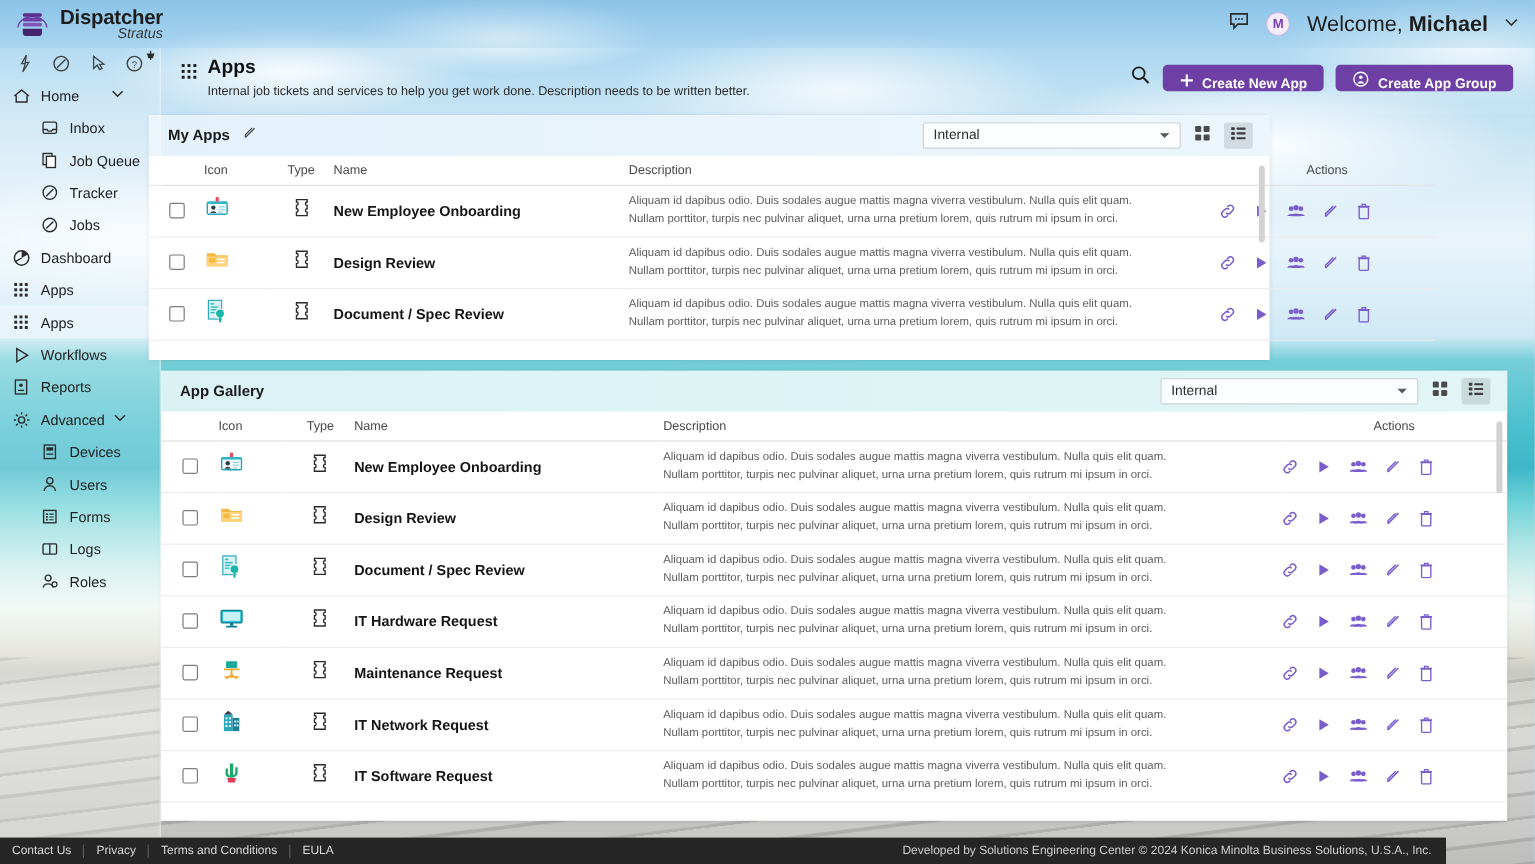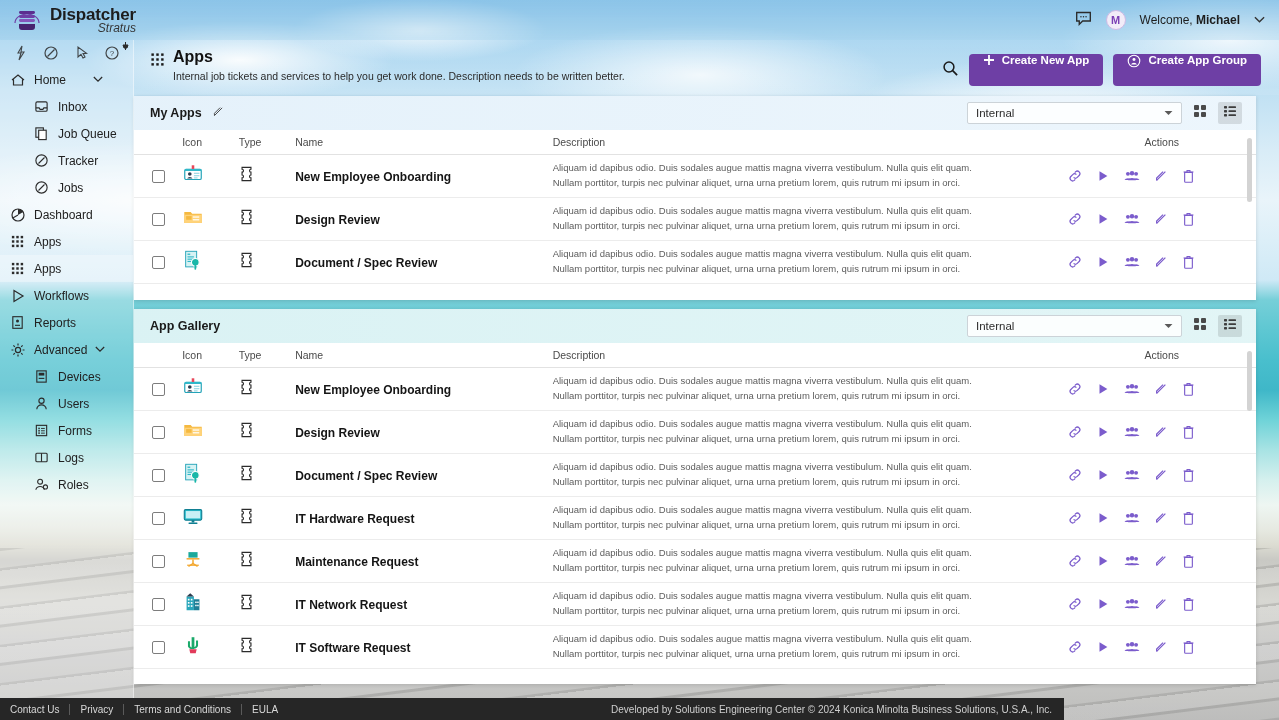--- a/index.html
+++ b/index.html
@@ -68,21 +68,21 @@
   .brand-text { line-height: 1.02; }
   .brand-main { font-size: 17px; font-weight: 700; color: #1d1d1d; letter-spacing: -.2px; }
   .brand-sub  { font-size: 12px; font-style: italic; color: #353535; text-align: right; margin-top: -2px;}
   .topbar-right { margin-left: auto; display: flex; align-items: center; gap: 14px; margin-right: 14px; }
   .avatar {
     width: 20px; height: 20px; border-radius: 50%;
     background: #f2ecf8; border: 1px solid #cdb8e4;
     color: #7b3fb5; font-size: 11px; font-weight: 700;
     display: flex; align-items: center; justify-content: center;
   }
-  .welcome { font-size: 12px; color: #1d1d1d; }
+  .welcome { font-size: 18px; color: #1d1d1d; }
   .welcome b { font-weight: 700; }
   .caret-dn { font-size: 11px; color: #333; }
 
   
   #sidebar {
     position: absolute; left: 0; top: 40px; width: 134px; bottom: 22px;
     z-index: 30;
     background: rgba(255,255,255,.26);
     border-right: 1px solid rgba(255,255,255,.45);
     font-size: 12px;
@@ -111,33 +111,33 @@
     position: absolute; left: 134px; top: 40px; right: 0; height: 55px;
     z-index: 20; display: flex; align-items: flex-start;
     background: linear-gradient(to bottom, rgba(255,255,255,.18), rgba(255,255,255,.08));
   }
   .ph-left { display: flex; gap: 8px; padding: 8px 0 0 16px; }
   .grid9 { width: 15px; height: 15px; margin-top: 4px; }
   .ph-title { font-size: 16px; font-weight: 700; color: #111; line-height: 1.1; }
   .ph-desc { font-size: 10.5px; color: #2b2b2b; margin-top: 4px; }
   .ph-right { margin-left: auto; display: flex; align-items: center; gap: 10px; padding: 14px 18px 0 0; }
   .btn {
-    display: inline-flex; align-items: flex-start; gap: 7px;
-    height: 32px; padding: 0 14px; border-radius: 4px;
+    display: inline-flex; align-items: flex-end; gap: 7px;
+    height: 22px; padding: 0 14px; border-radius: 4px;
     background: #6e3fa5; color: #fff; font-size: 11.5px; font-weight: 700;
     border: none; cursor: pointer; white-space: nowrap;
   }
   .btn svg { flex: 0 0 auto; }
 
   
   .card {
     position: absolute; background: #fff; z-index: 15;
     box-shadow: 0 1px 4px rgba(0,0,0,.14);
   }
-  #card-myapps  { left: 134px; top: 96px; width: 1122px; height: 204px; }
+  #card-myapps  { left: 124px; top: 96px; width: 934px; height: 204px; }
   #card-gallery { left: 134px; top: 309px; width: 1122px; height: 375px; }
 
   .card-head {
     height: 34px; display: flex; align-items: center;
     background: rgba(255,255,255,.55);
     padding-left: 16px;
   }
   #card-myapps .card-head  { background: linear-gradient(to right, rgba(226,240,250,.9), rgba(233,244,252,.85)); }
   #card-gallery .card-head { background: linear-gradient(to right, rgba(215,241,243,.92), rgba(222,244,245,.88)); }
   .card-title { font-size: 12.5px; font-weight: 700; color: #1a1a1a; }
@@ -162,40 +162,40 @@
     font-size: 10.5px; font-weight: 400; color: #4a4a4a;
     text-align: left; height: 24px; vertical-align: middle;
     border-bottom: 1px solid #e2e2e2; padding: 0;
   }
   tbody td {
     border-bottom: 1px solid #ececec; height: 43px; padding: 0;
     vertical-align: middle;
   }
   .c-chk  { width: 46px;  text-align: center; }
   .c-icon { width: 54px;  }
-  .c-type { width: 54px;  }
+  .c-type { width: 54px; text-align: center;  }
   .c-name { width: 246px; }
   .c-desc { width: 492px; }
   .c-act  { width: 180px; }
   .chkbox {
     width: 13px; height: 13px; border: 1.4px solid #7d7d7d; border-radius: 2px;
     display: inline-block; background: #fff; cursor: pointer; vertical-align: middle;
   }
   .cell-name { font-size: 12px; font-weight: 700; color: #151515; }
   .cell-desc { font-size: 9.5px; color: #5c5c5c; line-height: 1.55; }
   .acts { display: flex; align-items: center; gap: 14px; }
   .acts span { cursor: pointer; display: inline-flex; }
   .scroll-thumb {
     position: absolute; right: 4px; width: 5px; border-radius: 3px;
     background: #d3d3d3;
   }
 
   
   #footer {
-    position: absolute; left: 0; bottom: 0; width: 1064px; height: 22px;
+    position: absolute; left: 0; bottom: 0; width: 1205px; height: 22px;
     background: #262626; color: #d9d9d9; z-index: 50;
     display: flex; align-items: center; font-size: 10px;
   }
   #footer .left { display: flex; gap: 0; margin-left: 10px; }
   #footer .left a { color: #d9d9d9; text-decoration: none; padding: 0 10px; border-right: 1px solid #5a5a5a; }
   #footer .left a:first-child { padding-left: 0; }
   #footer .left a:last-child { border-right: none; }
   #footer .right { margin-left: auto; margin-right: 12px; color: #cfcfcf; }
 </style>
 </head>

